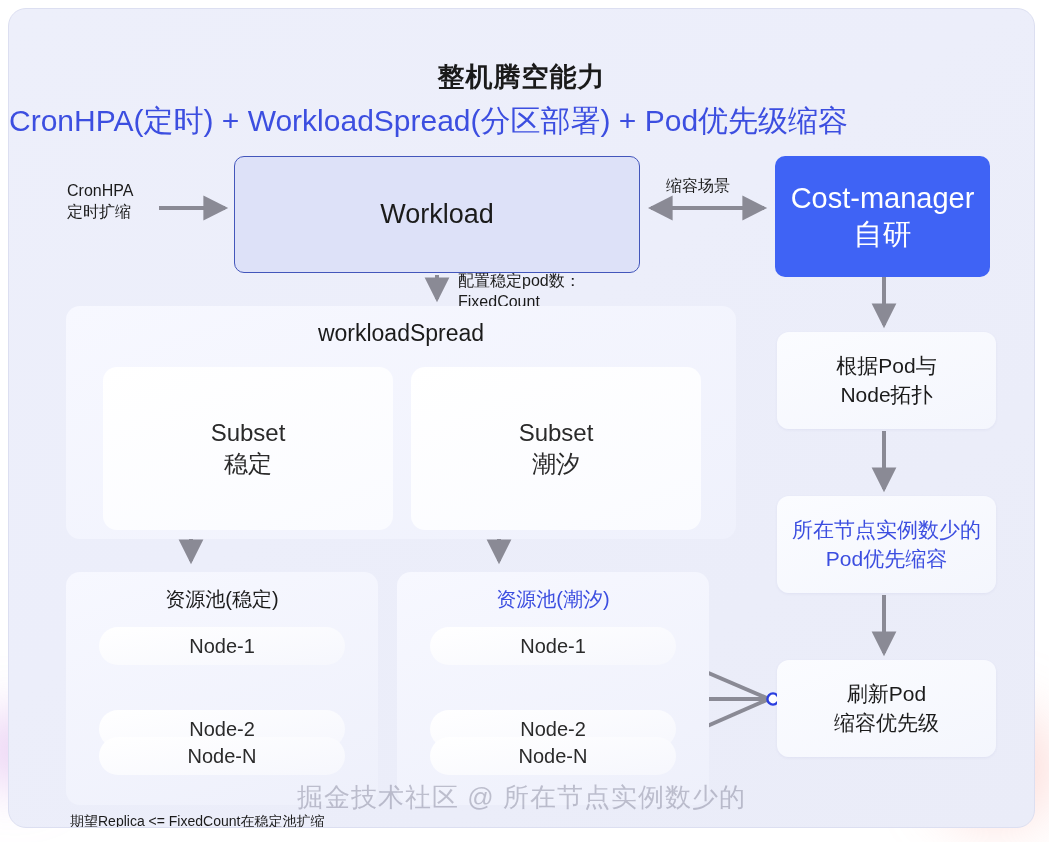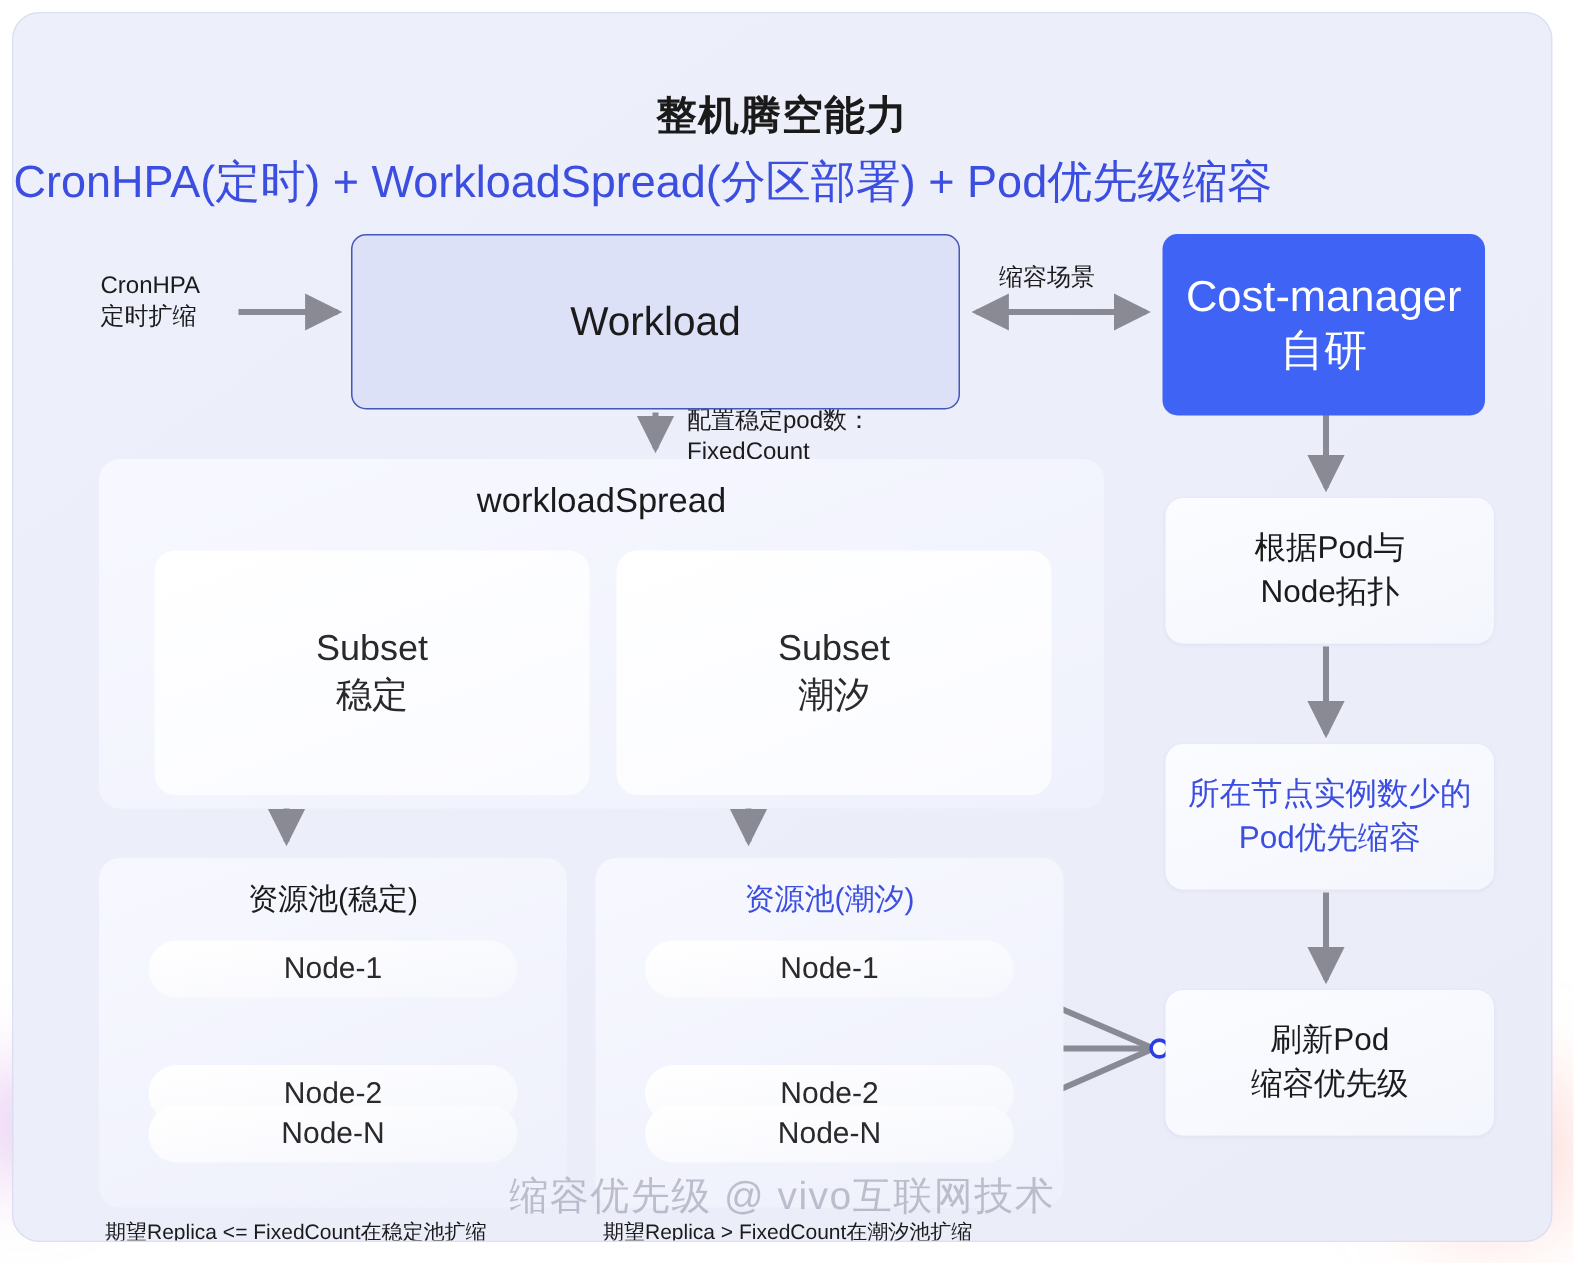--- a/index.html
+++ b/index.html
@@ -281,17 +281,16 @@
   </div>
 
   <div class="pool pool-b">
     <div class="pool-title accent">资源池(潮汐)</div>
     <div class="node node-0">Node-1</div>
     <div class="node node-1">Node-2</div>
     <div class="node node-2">Node-N</div>
   </div>
 
   <div class="caption caption-a">期望Replica &lt;= FixedCount在稳定池扩缩</div>
-  <div class="caption caption-b">期望Replica &gt; FixedCount在潮汐池扩缩</div>
-
-  <div class="watermark">缩容优先级 @ vivo互联网技术</div>
+
+  <div class="watermark">掘金技术社区 @ 所在节点实例数少的</div>
 
 </div>
 
 </body></html>

